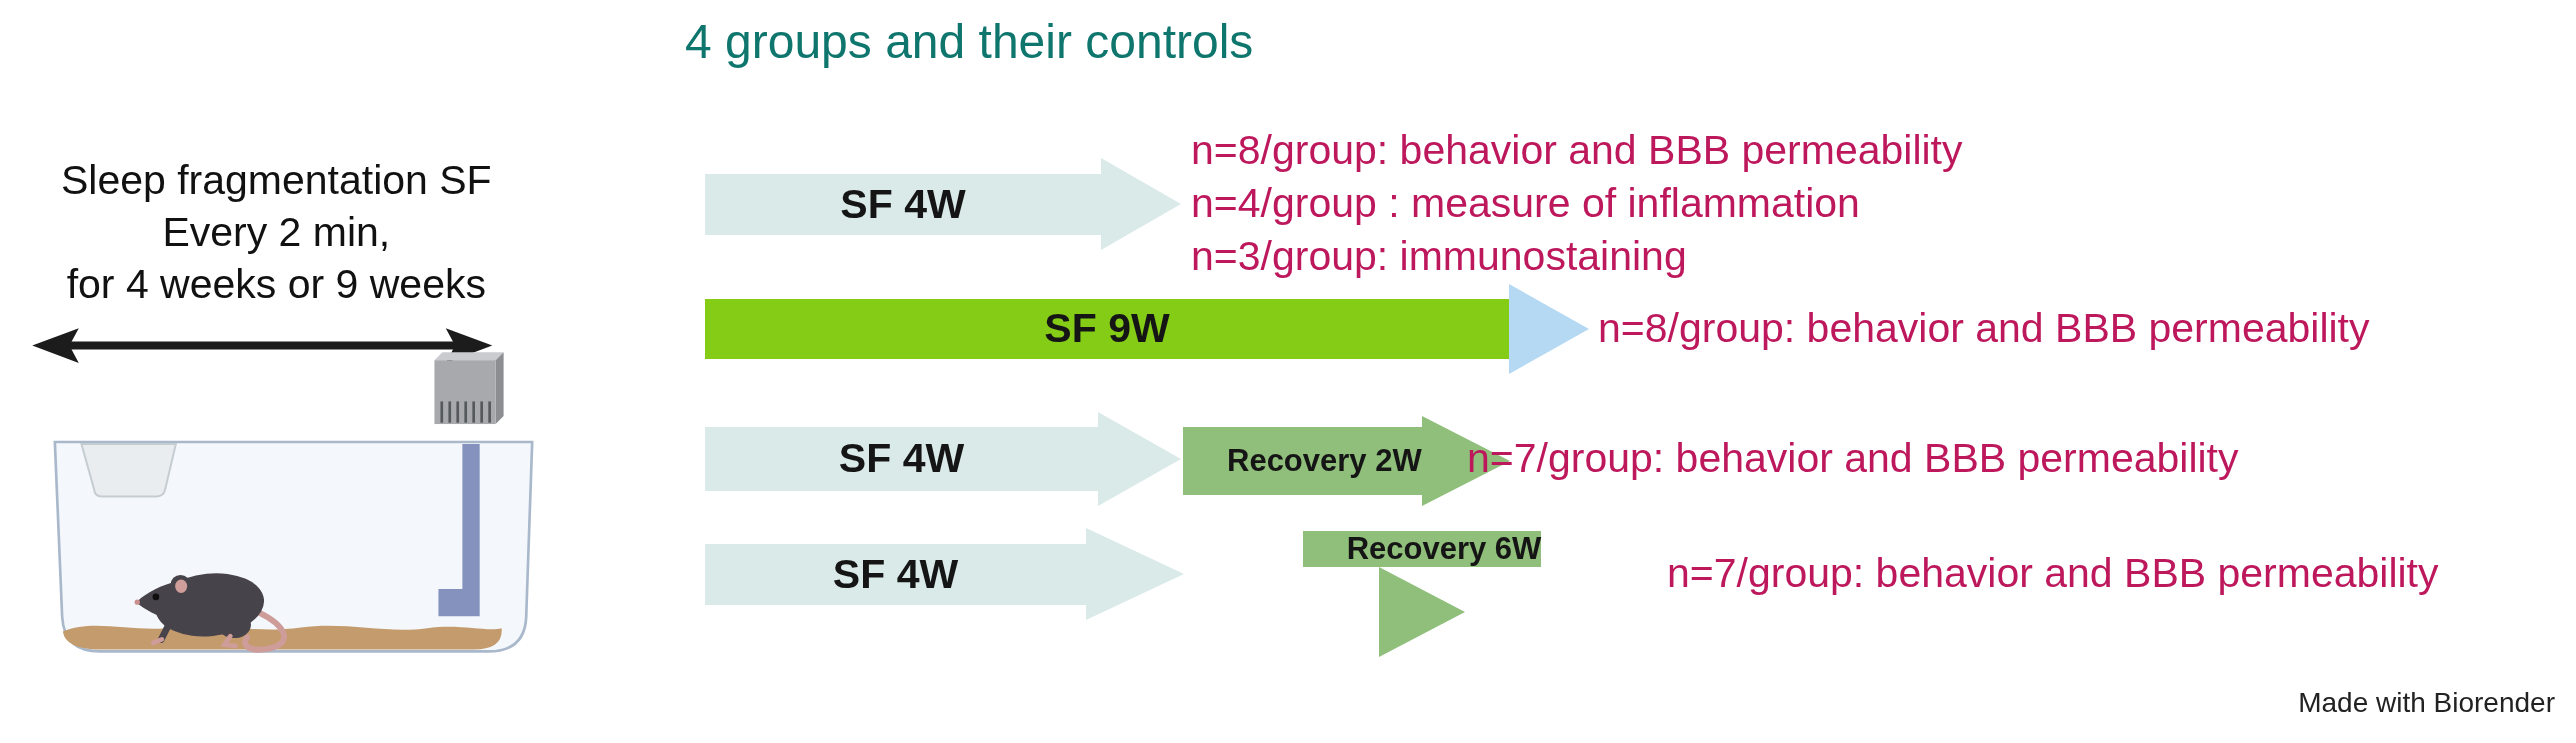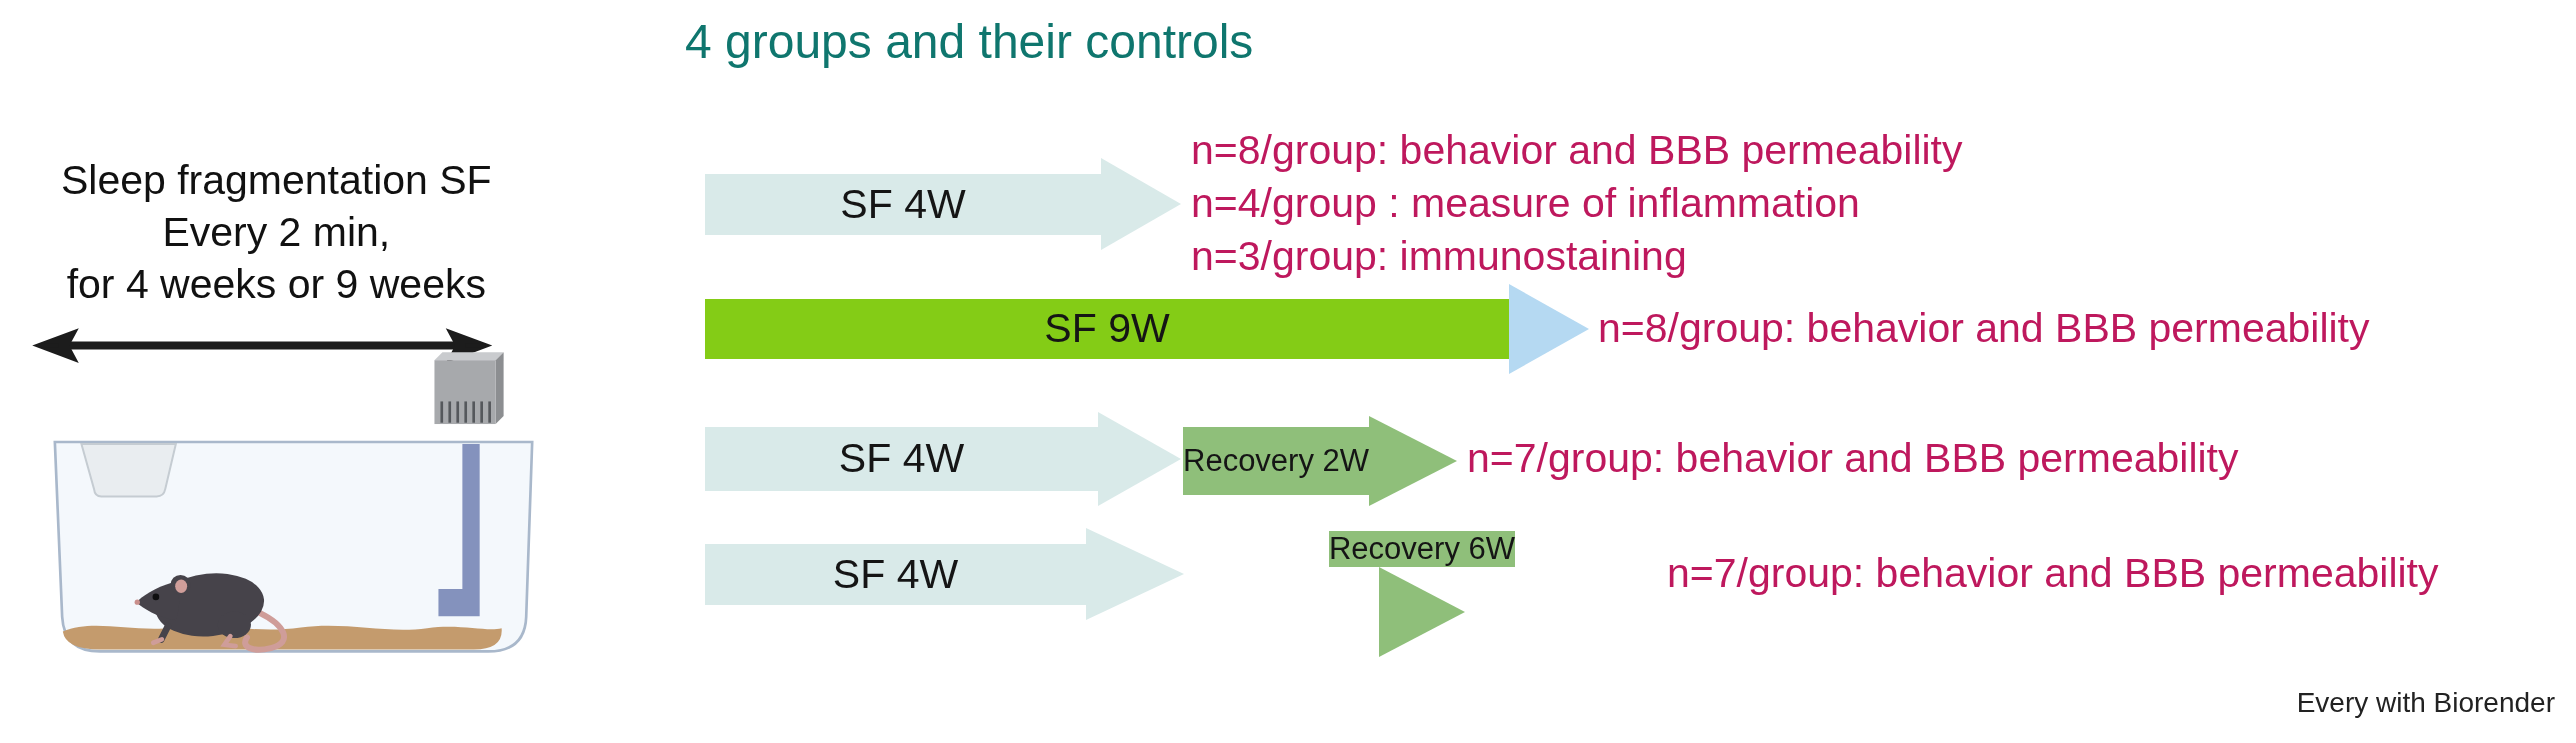--- a/index.html
+++ b/index.html
@@ -23,25 +23,26 @@
     font-size:41px;line-height:52px;text-align:center;
     color:#111;
   }
   
   .illustration{position:absolute;left:0;top:319px;width:599px;height:359px;}
   
   .arrow{position:absolute;display:flex;align-items:center;}
   .arrow .body{
     flex:1 1 auto;display:flex;align-items:center;justify-content:center;
     white-space:nowrap;
+    font-weight:bold;
   }
   .arrow .head{width:0;height:0;flex:0 0 auto;border-style:solid;border-color:transparent;}
   .fill-sf4 .body{background:#d9eae9;}
   .fill-sf9 .body{background:#84cc16;}
-  .fill-rec .body{background:#8fbf7a;}
+  .fill-rec .body{background:#8fbf7a;padding-left:44px;}
   .arrow .label{font-size:41px;color:#151515;}
   .arrow .label.small{font-size:31px;}
   
   #g1-a1{left:705px;top:158px;width:476px;height:92px;}
   #g1-a1 .body{height:61px;}
   #g1-a1 .head{border-width:46px 0 46px 80px;border-left-color:#d9eae9;}
   
   #g2-a1{left:705px;top:284px;width:884px;height:89px;}
   #g2-a1 .body{height:60px;}
   #g2-a1 .head{border-width:45px 0 45px 80px;border-left-color:#b5d9f2;}
@@ -185,16 +186,16 @@
   <div class="arrow fill-rec" id="g4-a2">
     <div class="body">
         <span class="label small">Recovery 6W</span>
       </div>
     <div class="head"></div>
   </div>
   <div class="notes" id="g4-notes">
     <div>n=7/group: behavior and BBB permeability</div>
   </div>
 
-  <div class="credit">Every with Biorender</div>
+  <div class="credit">Made with Biorender</div>
 
 </div>
 
 
 </body></html>

